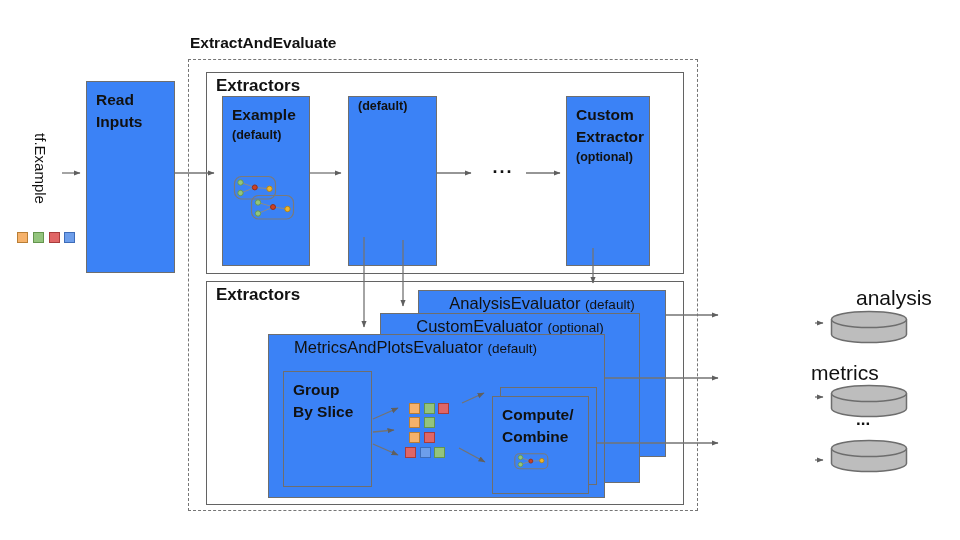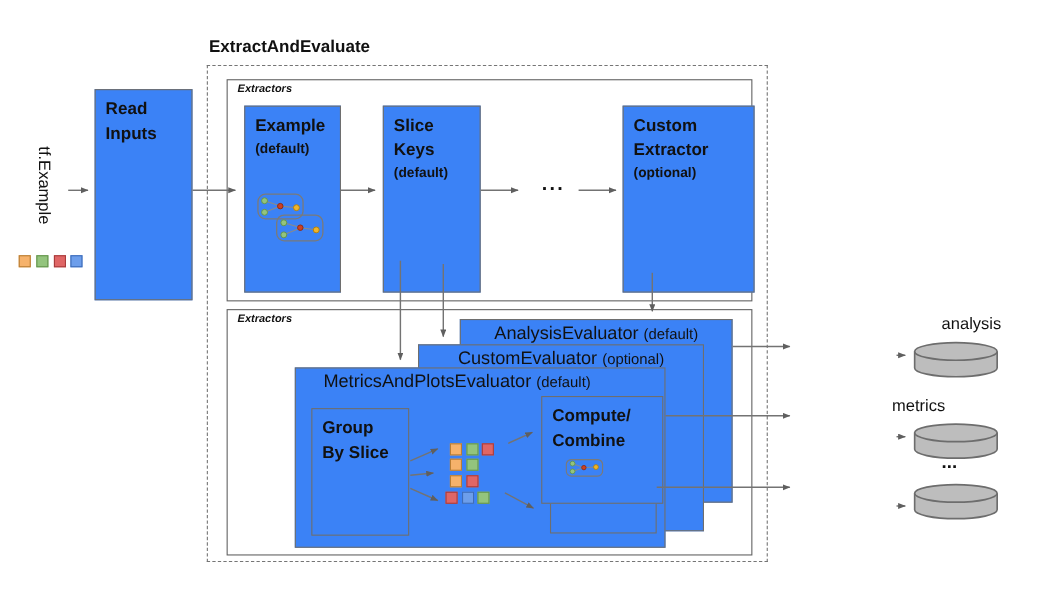--- a/index.html
+++ b/index.html
@@ -4,27 +4,27 @@
 <style>
   html,body{margin:0;padding:0;background:#fff;}
   #stage{position:relative;width:960px;height:540px;background:#fff;overflow:hidden;
          font-family:"Liberation Sans",sans-serif;color:#111;}
   .abs{position:absolute;box-sizing:border-box;}
   .ybox{background:#3b82f6;border:1.4px solid #6e6e6e;}
   .wbox{background:#fff;border:1.4px solid #636363;}
   .dashed{border:1.6px dashed #757575;background:transparent;}
   .node-label{font-weight:bold;font-size:15.5px;line-height:1.42;white-space:pre-line;padding:7px 2px 0 9px;}
   .qualifier{font-weight:bold;font-size:12.5px;line-height:1.3;padding:1px 2px 0 9px;}
-  .group-label{font-weight:bold;font-size:10px;padding:3px 0 0 9px;font-style:italic;}
+  .group-label{font-weight:bold;font-size:17px;padding:3px 0 0 9px;}
   .diagram-title{font-weight:bold;font-size:15.5px;}
   .stack-title{font-weight:normal;font-size:16.5px;text-align:center;padding-top:3px;white-space:nowrap;}
   .stack-title .stq{font-size:13.5px;}
   .stack-title.left{text-align:left;padding-left:9px;margin-left:16px;}
   .vlabel{font-size:15px;text-align:center;transform:rotate(90deg);white-space:nowrap;}
-  .olabel{font-size:15px;white-space:nowrap;}
+  .olabel{font-size:21px;white-space:nowrap;}
   .odots{font-weight:bold;font-size:17px;}
   .ellipsis{font-weight:bold;font-size:18px;letter-spacing:2px;text-align:center;}
   .sq{display:inline-block;width:11px;height:11px;box-sizing:border-box;border:1.5px solid #555;vertical-align:top;}
   .sqrow .sq{margin-right:3.5px;}
   .sqrow-input .sq{margin-right:4.8px;}
   .sq.orange{background:#F6B26B;border-color:#b97e35;}
   .sq.green{background:#93C47D;border-color:#64954d;}
   .sq.red{background:#E06666;border-color:#a83c3c;}
   .sq.blue{background:#6D9EEB;border-color:#3e6cb8;}
   svg{display:block;}
@@ -73,28 +73,26 @@
         <circle cx="36.5" cy="13.8" r="2.7" fill="#f0b42a" stroke="#b28210"></circle>
         <circle cx="25" cy="27.5" r="2.7" fill="#93C47D" stroke="#64954d"></circle>
         <circle cx="25" cy="38.5" r="2.7" fill="#93C47D" stroke="#64954d"></circle>
         <circle cx="40" cy="32" r="2.5" fill="#cc4125" stroke="#8f2a15"></circle>
         <circle cx="54.5" cy="34" r="2.7" fill="#f0b42a" stroke="#b28210"></circle>
       </g>
     </svg>
   </div>
 
   <div class="abs ybox" style="left:348px;top:96px;width:89px;height:170px;">
-    <div class="node-label">Slice
-Keys</div>
     <div class="qualifier">(default)</div>
   </div>
 
   <div class="abs ellipsis" style="left:485px;top:157px;width:36px;">...</div>
 
-  <div class="abs ybox" style="left:566px;top:96px;width:120px;height:170px;">
+  <div class="abs ybox" style="left:566px;top:96px;width:84px;height:170px;">
     <div class="node-label">Custom
 Extractor</div>
     <div class="qualifier">(optional)</div>
   </div>
 
   <div class="abs wbox" style="left:206px;top:281px;width:478px;height:224px;">
     <div class="group-label">Extractors</div>
   </div>
 
   <div class="abs ybox" style="left:418px;top:290px;width:248px;height:167px;">
@@ -113,21 +111,21 @@
     <div class="node-label">Group
 By Slice</div>
   </div>
 
   <div class="abs sqrow" style="left:409px;top:403px;"><span class="sq orange"></span><span class="sq green"></span><span class="sq red"></span></div>
   <div class="abs sqrow" style="left:409px;top:417px;"><span class="sq orange"></span><span class="sq green"></span></div>
   <div class="abs sqrow" style="left:409px;top:432px;"><span class="sq orange"></span><span class="sq red"></span></div>
   <div class="abs sqrow" style="left:405px;top:447px;"><span class="sq red"></span><span class="sq blue"></span><span class="sq green"></span></div>
 
   <div class="abs ybox" style="left:500px;top:387px;width:97px;height:98px;"></div>
-  <div class="abs ybox" style="left:492px;top:360px;width:111px;height:98px;">
+  <div class="abs ybox" style="left:492px;top:396px;width:97px;height:98px;">
     <div class="node-label">Compute/
 Combine</div>
     <svg class="abs" style="left:21px;top:56px;" width="35" height="17" viewBox="0 0 35 17">
       <rect x="0.8" y="0.8" width="33" height="15" rx="4.5" fill="none" stroke="#7a7a7a" stroke-width="1.1"></rect>
       <g stroke="#8a8a8a" stroke-width="0.9">
         <line x1="6.5" y1="4.5" x2="16.5" y2="8"></line>
           <line x1="6.5" y1="11.5" x2="16.5" y2="8.3"></line>
         <line x1="16.8" y1="8.1" x2="27.5" y2="7.6"></line>
       </g>
       <g stroke-width="0.8">

